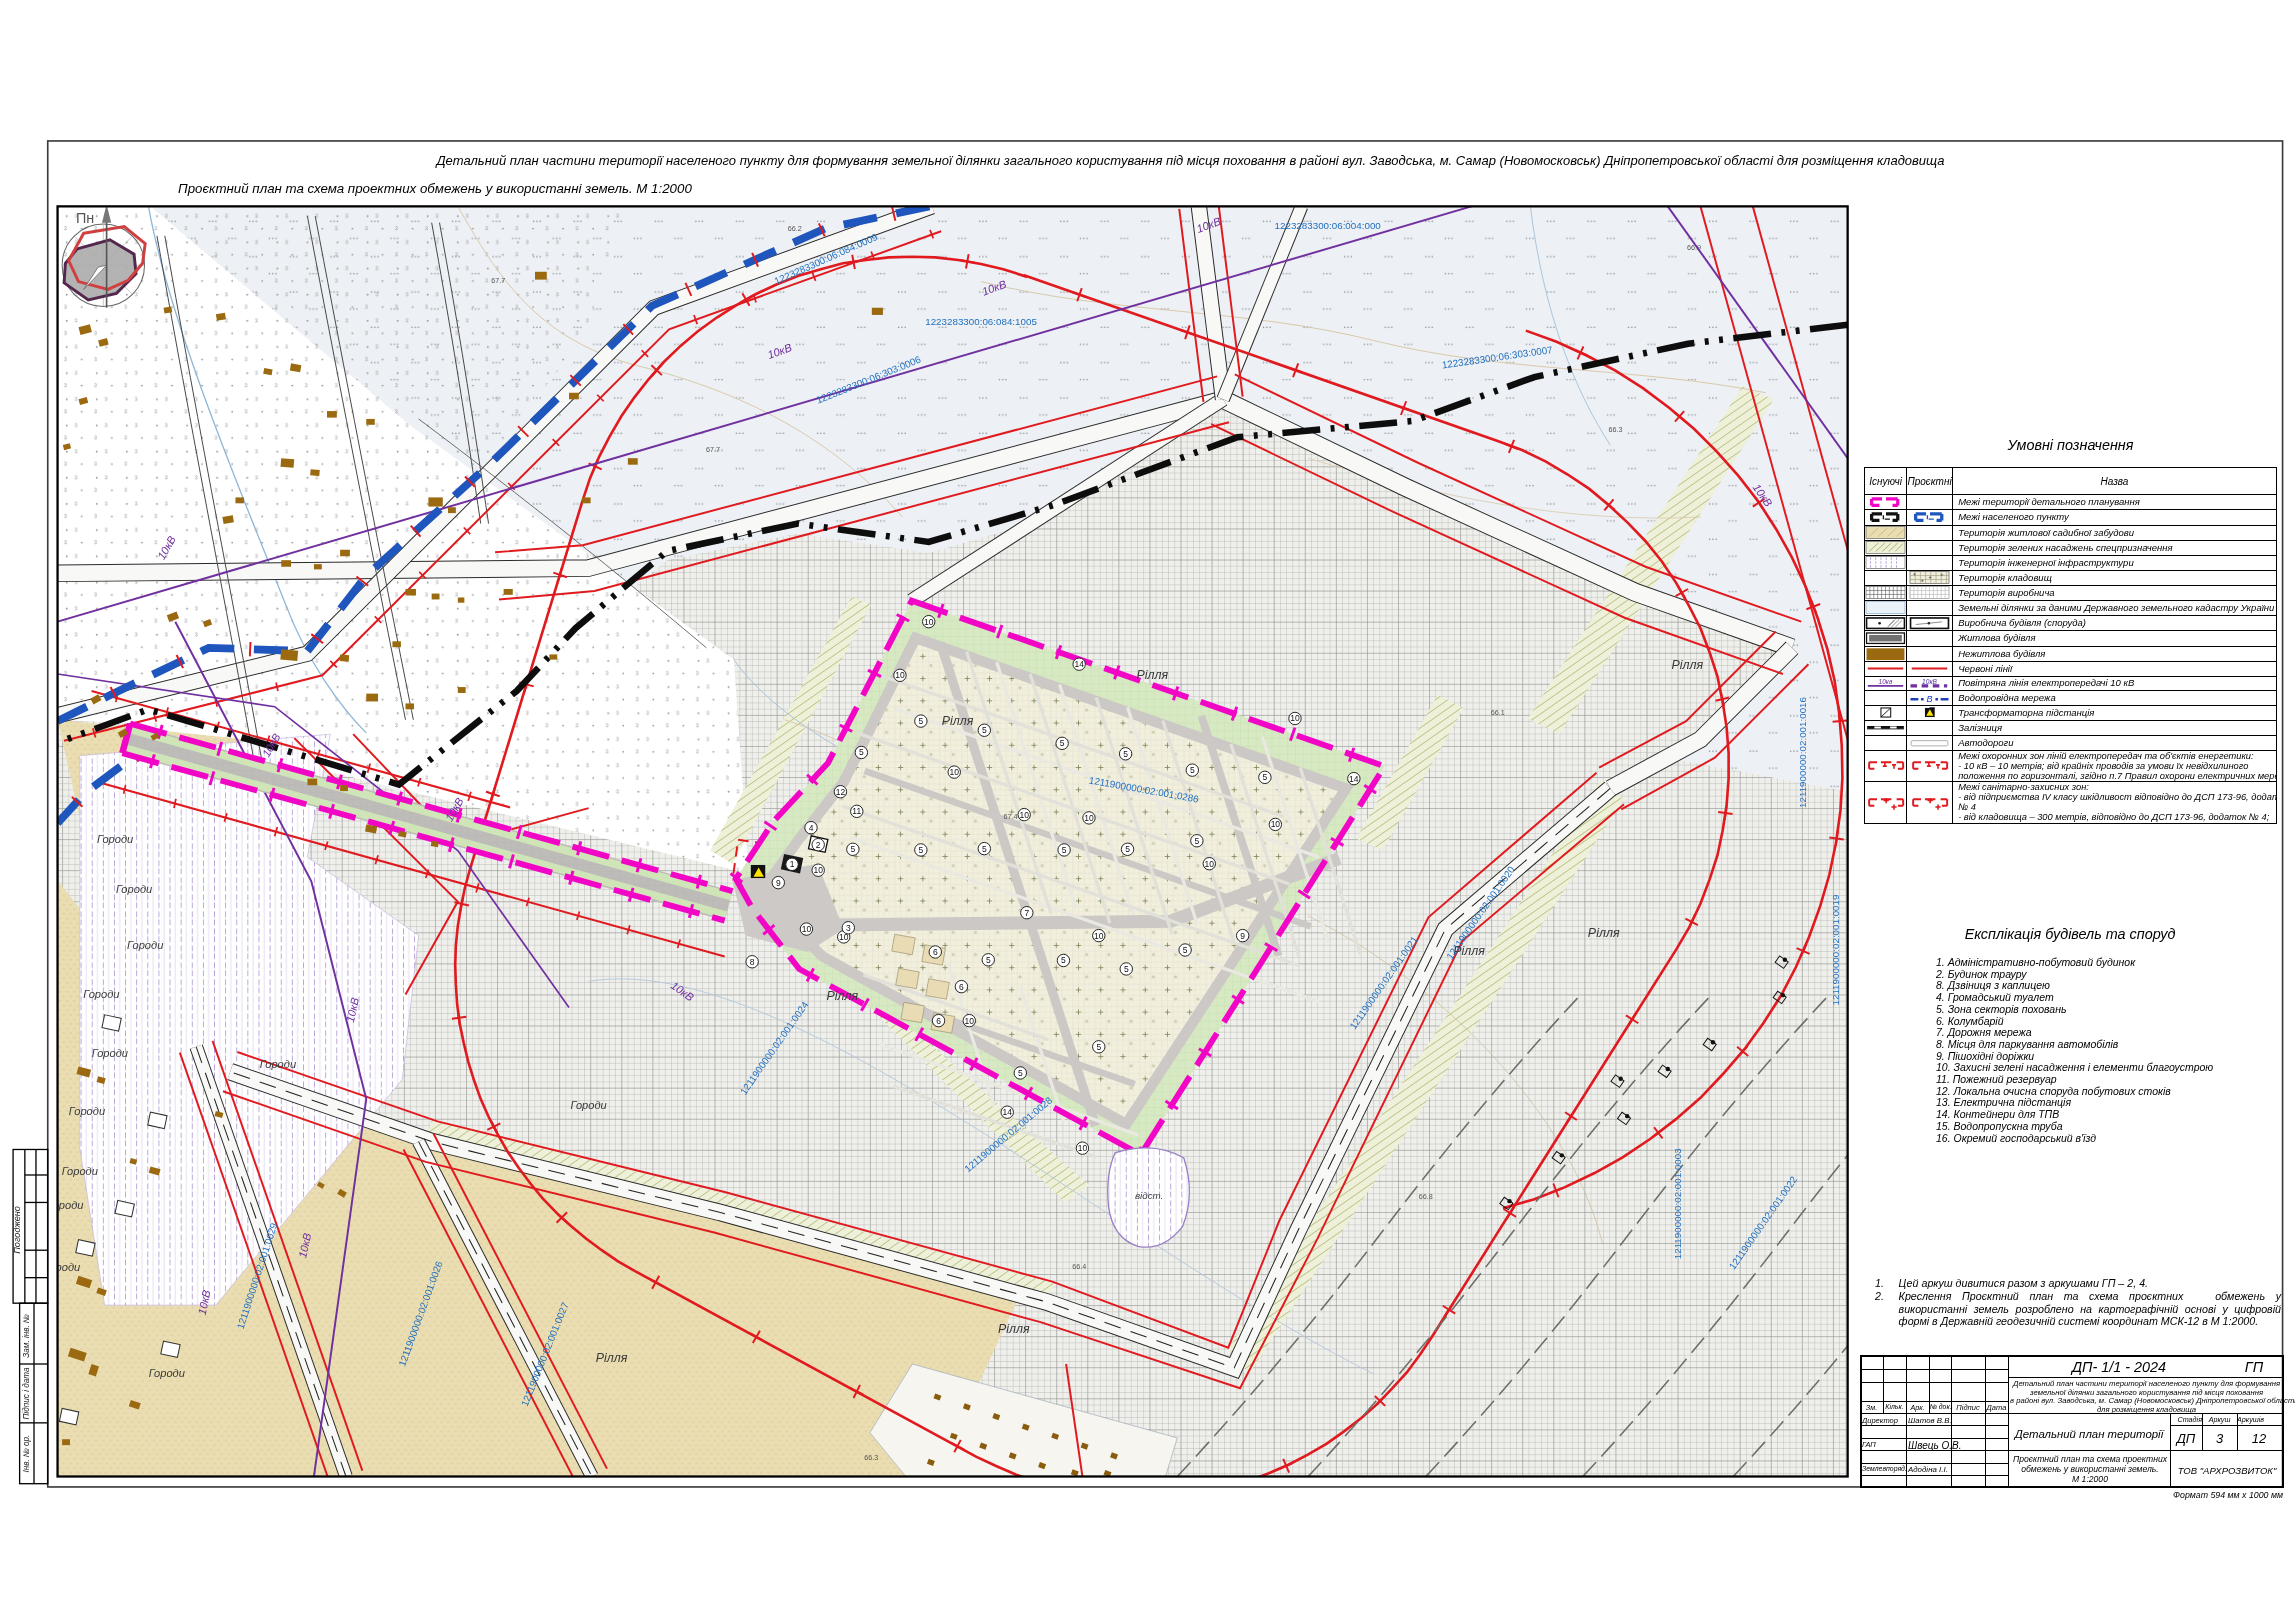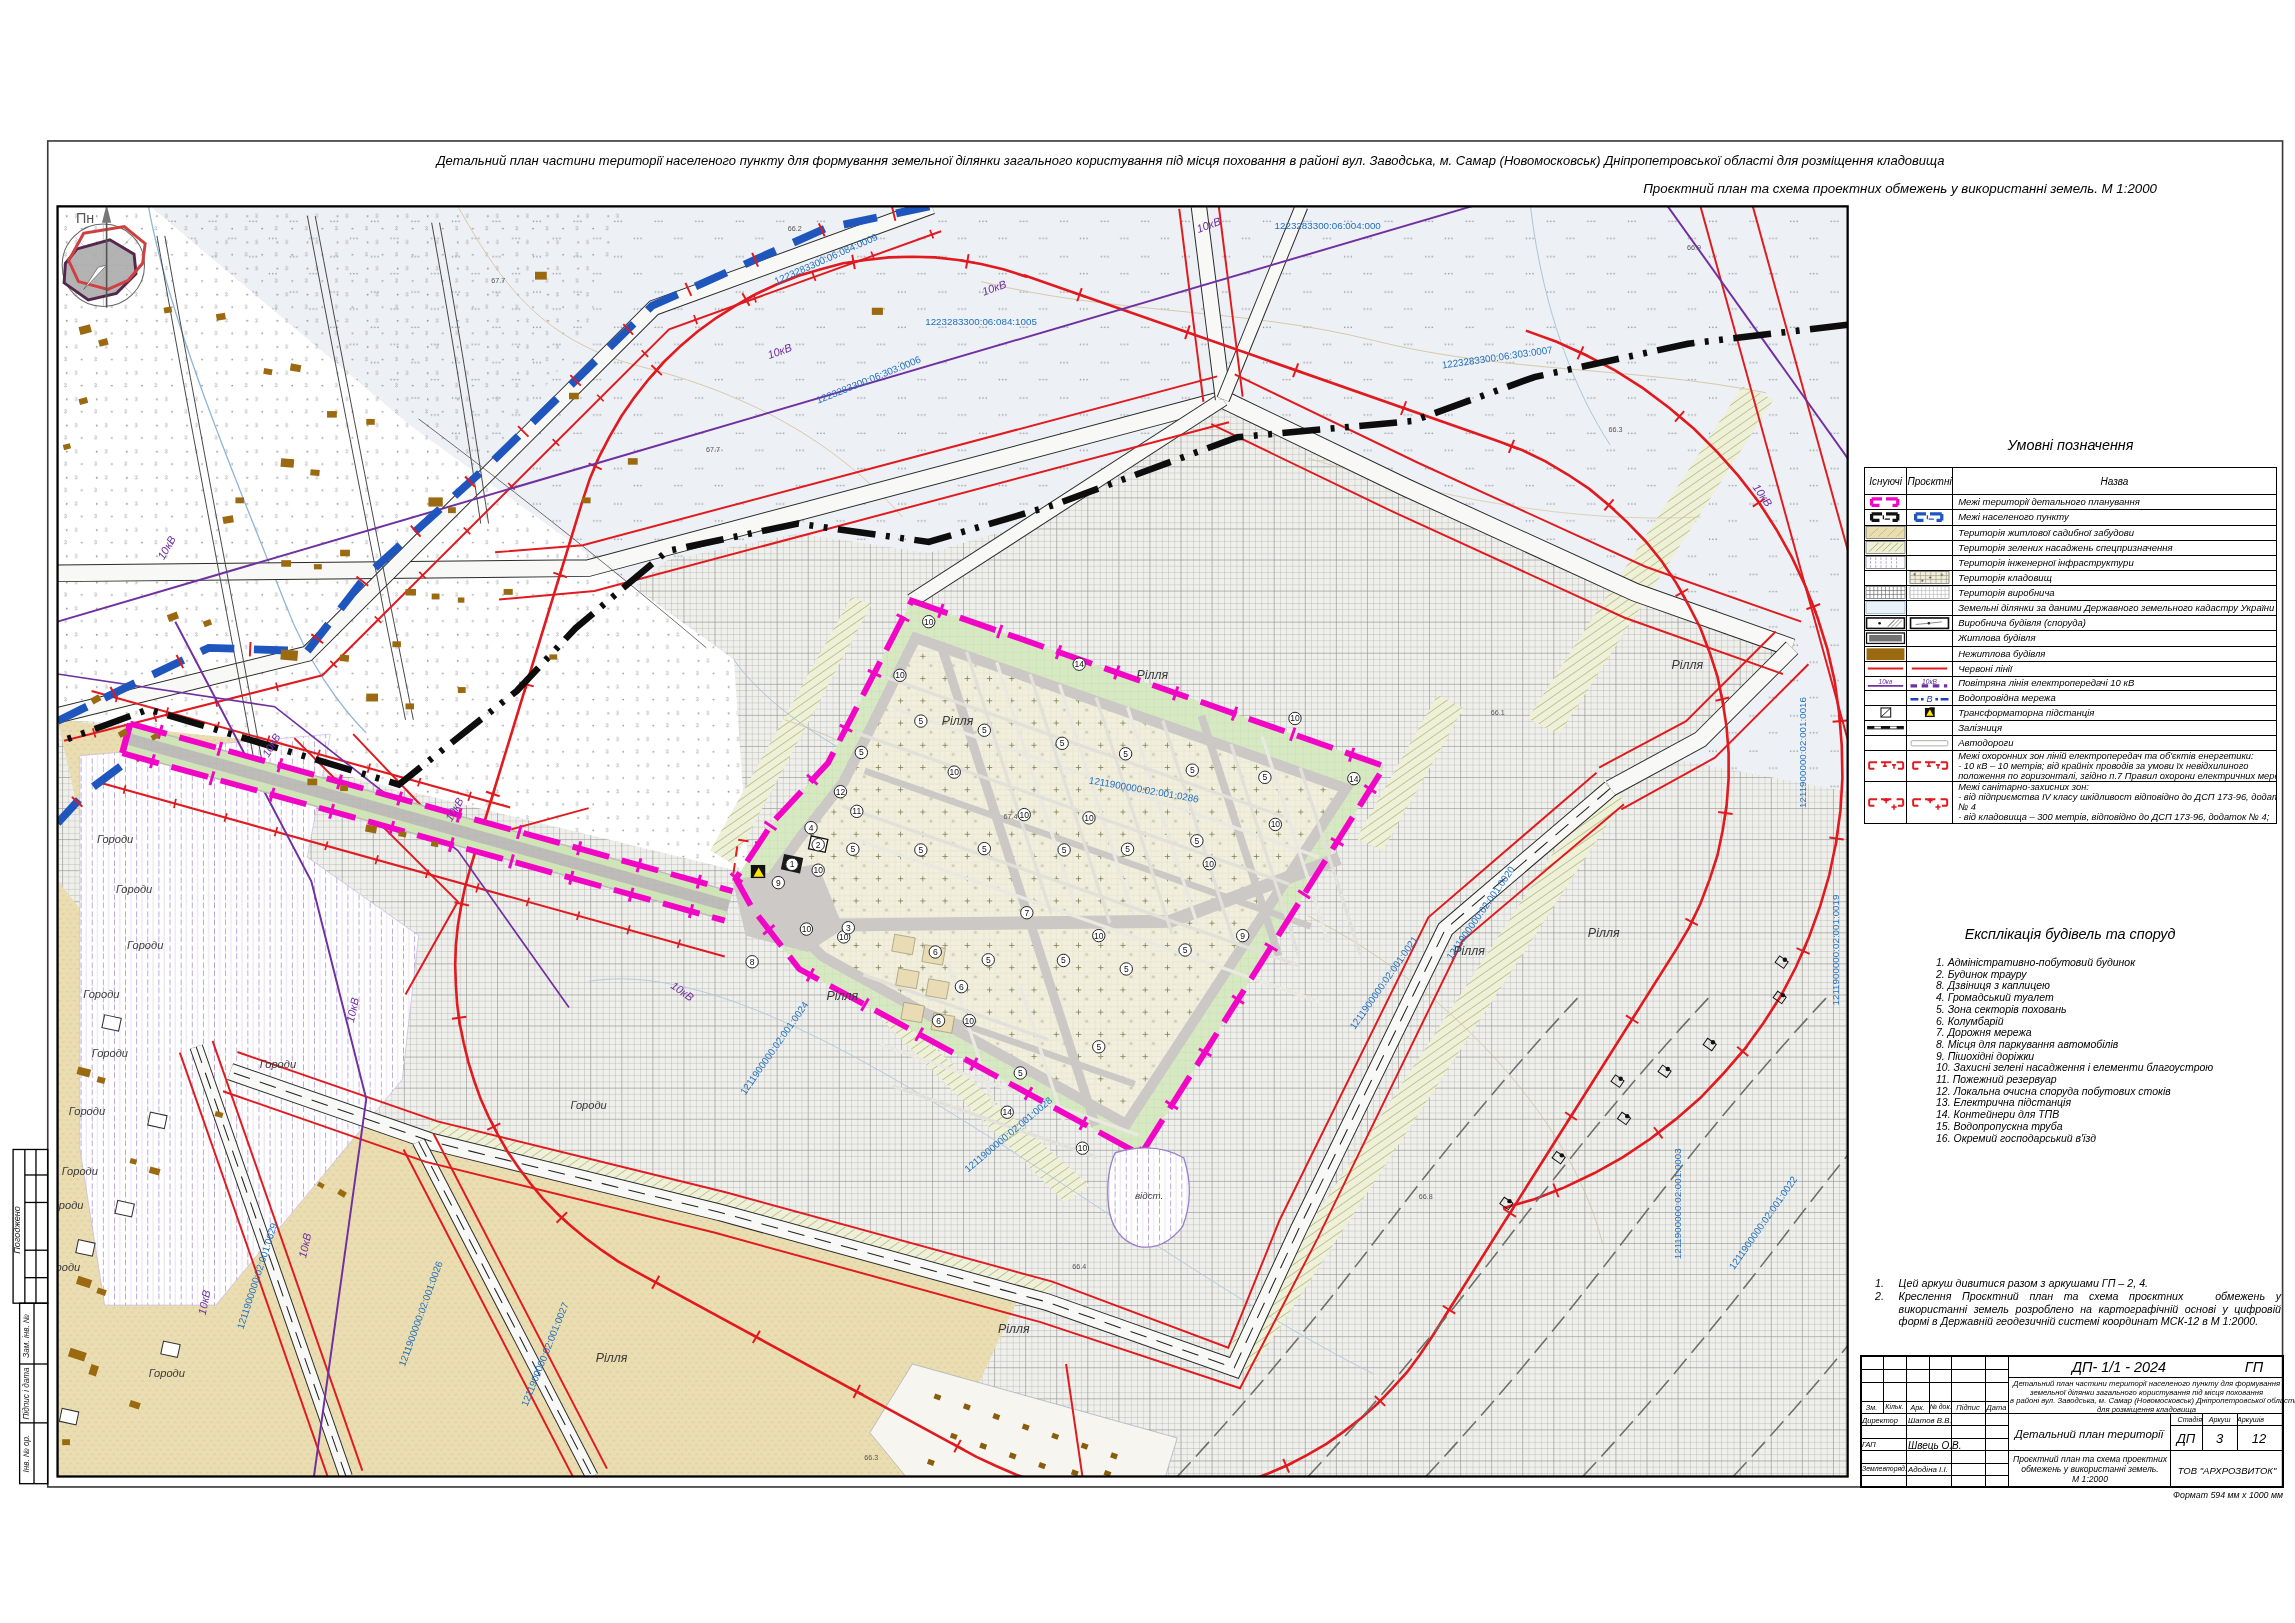--- a/index.html
+++ b/index.html
@@ -712,21 +712,21 @@
         <line x1="30" y1="2085" x2="73" y2="2085"></line>
         <line x1="30" y1="2175" x2="73" y2="2175"></line>
       </g>
       <text x="31" y="1880" font-size="14" fill="#222" text-anchor="middle" font-style="italic" font-weight="normal" transform="rotate(-90 31 1880)">Погоджено</text>
       <text x="44" y="2042" font-size="12.5" fill="#222" text-anchor="middle" font-style="italic" font-weight="normal" transform="rotate(-90 44 2042)">Зам. інв. №</text>
       <text x="44" y="2130" font-size="12.5" fill="#222" text-anchor="middle" font-style="italic" font-weight="normal" transform="rotate(-90 44 2130)">Підпис і дата</text>
       <text x="44" y="2222" font-size="12.5" fill="#222" text-anchor="middle" font-style="italic" font-weight="normal" transform="rotate(-90 44 2222)">Інв. № ор.</text>
     </svg>
 
 <div class="t" style="left:209px;top:153px;width:1963px;text-align:center;font-size:13px;white-space:nowrap">Детальний план частини території населеного пункту для формування земельної ділянки загального користування під місця поховання в районі вул. Заводська, м. Самар (Новомосковськ) Дніпропетровської області для розміщення кладовища</div>
-<div class="t" style="left:194px;top:181px;width:1963px;text-align:right;font-size:13.3px;white-space:nowrap">Проєктний план та схема проектних обмежень у використанні земель. М 1:2000</div>
+<div class="t" style="left:178px;top:181px;width:1963px;text-align:left;font-size:13.3px;white-space:nowrap">Проєктний план та схема проектних обмежень у використанні земель. М 1:2000</div>
 
 <div class="t" style="left:1930px;top:437px;width:281px;text-align:center;font-size:14.4px;">Умовні позначення</div>
 
 <table class="leg" style="left:1864px;top:467px;">
       <tbody>
         <tr style="height:27px">
           <td class="c">Існуючі</td>
           <td class="c">Проєктні</td>
           <td class="c">Назва</td>
         </tr>

